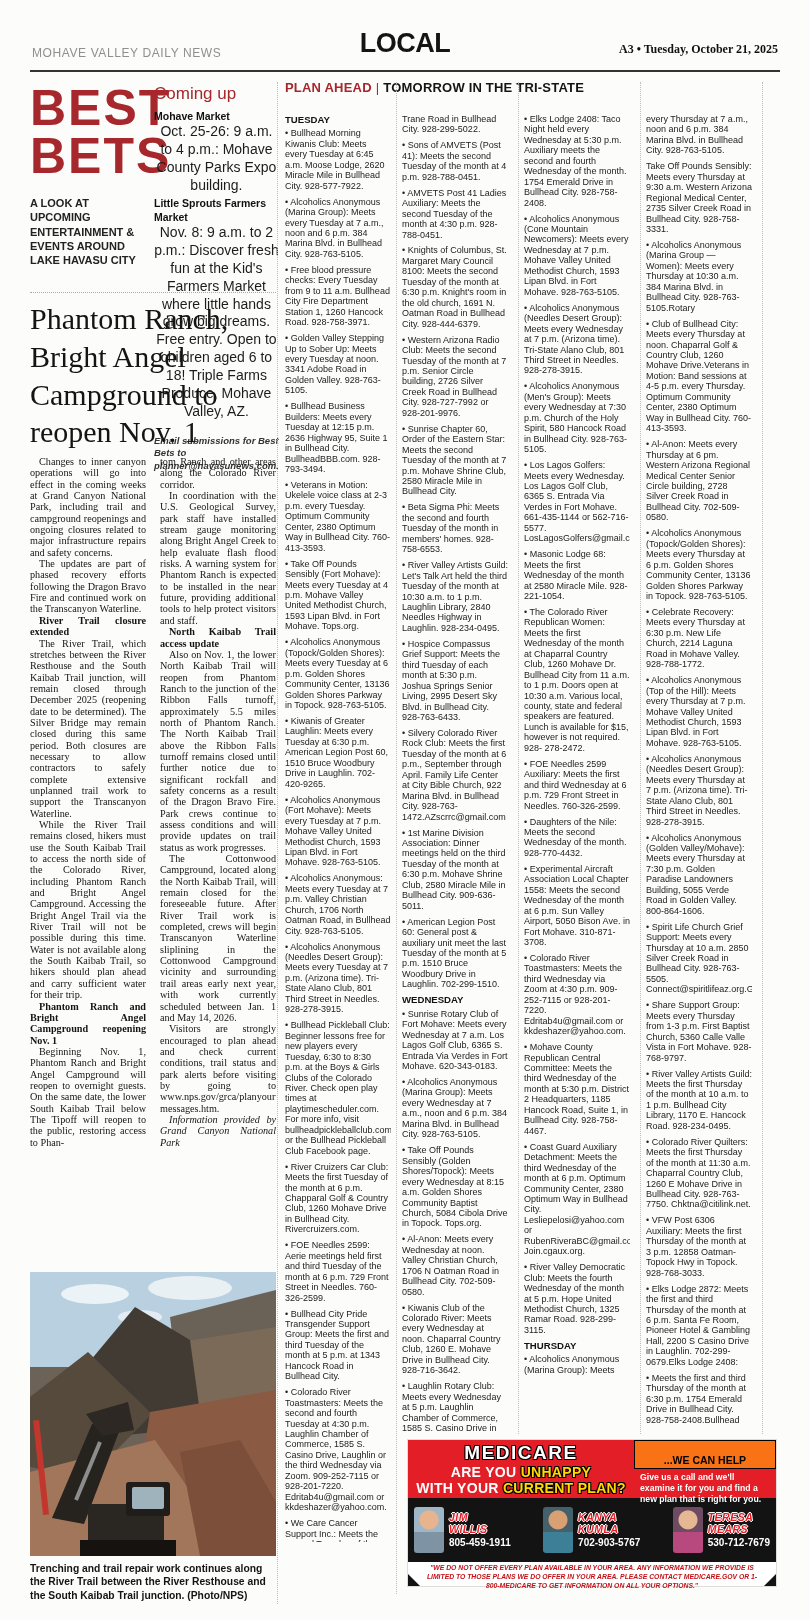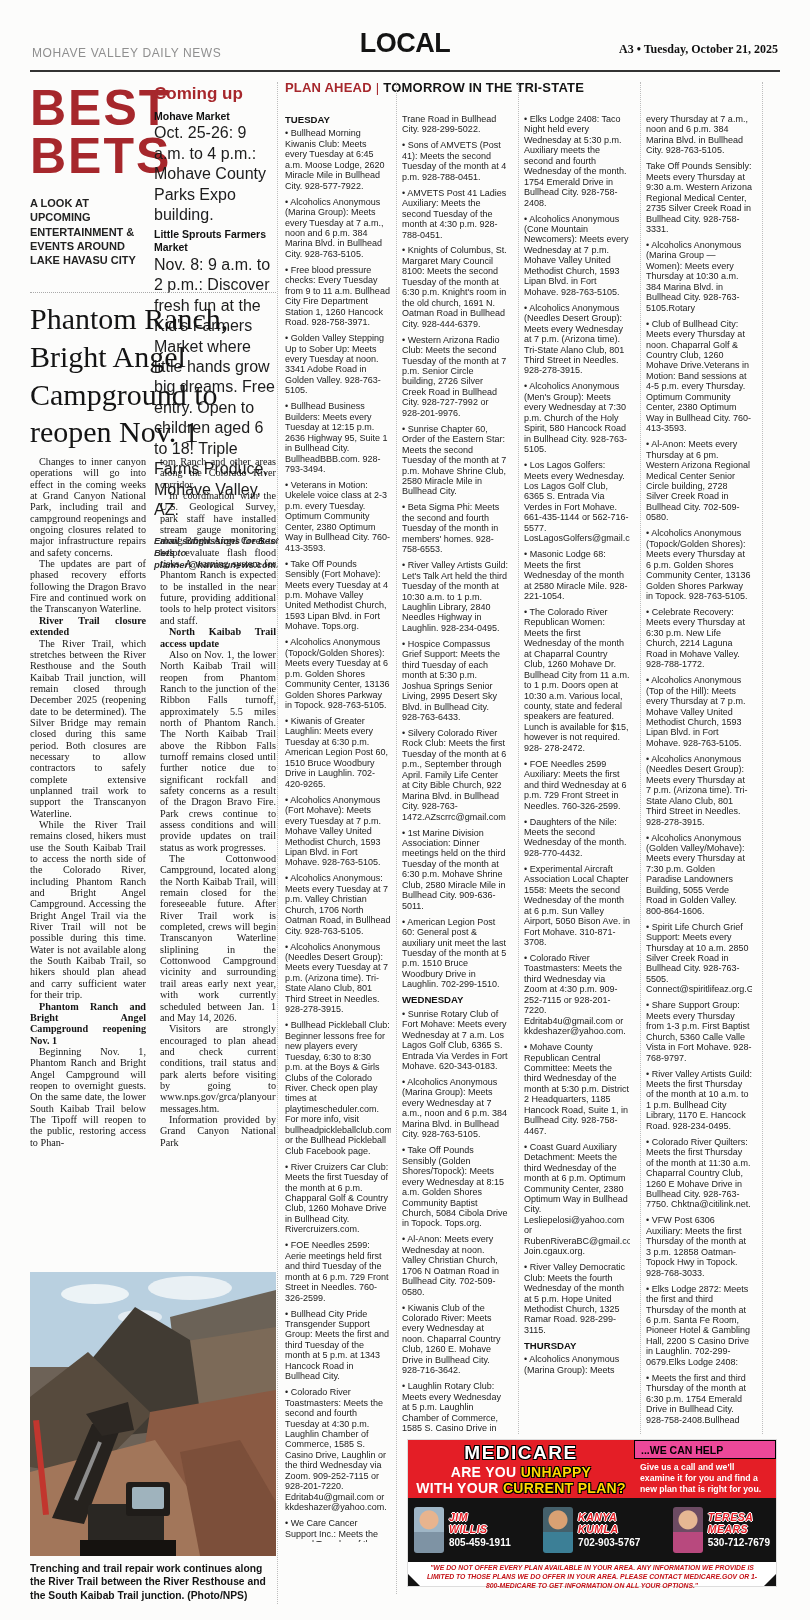--- a/index.html
+++ b/index.html
@@ -12,34 +12,34 @@
   .mast-title { position:absolute; top:28px; left:0; right:0; text-align:center; font-size:27px; font-weight:900; letter-spacing:-.5px; color:#141414; }
   .mast-date { position:absolute; top:42px; right:32px; font-family:"Liberation Serif", serif; font-size:12px; font-weight:bold; }
   .header-rule { position:absolute; top:70px; left:30px; width:750px; border-top:2px solid #333; }
 
   
   .best-bets { position:absolute; top:84px; left:30px; width:246px; display:flex; gap:12px; }
   .bb-logo { width:112px; }
   .bb-word { font-size:50px; line-height:.96; font-weight:900; color:var(--brand-red); letter-spacing:2px; }
   .bb-tagline { margin-top:16px; font-size:11px; line-height:1.3; font-weight:900; color:#222; text-transform:uppercase; }
   .coming-up { flex:1; }
-  .cu-title { font-size:17px; font-weight:bold; color:var(--brand-red); margin-bottom:6px; }
+  .cu-title { font-size:17px; font-weight:normal; color:var(--brand-red); margin-bottom:6px; }
   .cu-name { font-size:10.5px; font-weight:bold; line-height:1.28; }
-  .cu-details { font-size:16px; line-height:1.28; margin-bottom:2px; color:#1c1c1c; }
+  .cu-details { font-size:14px; line-height:1.28; margin-bottom:2px; color:#1c1c1c;text-align:center; }
   .cu-note { margin-top:14px; font-size:9.5px; line-height:1.3; font-style:italic; font-weight:bold; color:#333; }
   .bb-sep { position:absolute; top:292px; left:30px; width:246px; border-top:1px dotted #aaa; }
 
   
   .headline { position:absolute; top:300px; left:30px; width:246px; font-family:"Liberation Serif", serif; font-size:30px; line-height:1.26; color:#141414; }
   .article-cols { position:absolute; top:456px; left:30px; width:246px; height:812px; display:flex; gap:14px; overflow:hidden; }
   .article-col { width:116px; font-family:"Liberation Serif", serif; font-size:10.2px; line-height:11.35px; text-align:justify; color:#151515; overflow:hidden; }
   .ap { text-indent:9px; }
   .ap.cont { text-indent:0; }
   .ap.sub { font-weight:bold; }
-  .ap.italic { }
+  .ap.italic { font-style:italic; }
 
   
   .article-photo { position:absolute; top:1272px; left:30px; width:246px; height:284px; overflow:hidden; background:#6d6257; }
   .photo-caption { position:absolute; top:1562px; left:30px; width:246px; font-size:10.3px; line-height:1.3; font-weight:bold; color:#141414; }
 
   
   .pa-header { position:absolute; top:80px; left:285px; font-size:13px; font-weight:900; letter-spacing:.2px; }
   .pa-label { color:var(--brand-red); }
   .pa-pipe { color:var(--brand-red); padding:0 4px; font-weight:400; }
   .pa-sublabel { color:#141414; }
@@ -50,21 +50,21 @@
 
   
   .ad { position:absolute; left:408px; top:1440px; width:368px; height:146px; box-shadow:0 0 0 1px #ddd; }
   .ad-top { height:58px; background:var(--ad-red); display:flex; }
   .ad-headline { flex:1; text-align:center; padding-top:2px; }
   .ad-h1 { font-size:19px; font-weight:900; color:#fff; letter-spacing:1.5px;
            text-shadow:-1px -1px 0 #000,1px -1px 0 #000,-1px 1px 0 #000,1px 1px 0 #000; }
   .ad-h2 { font-size:14px; font-weight:900; color:#fff; line-height:1.15; letter-spacing:.3px; }
   .yellow { color:var(--ad-yellow); text-shadow:-1px -1px 0 #000,1px -1px 0 #000,-1px 1px 0 #000,1px 1px 0 #000; }
   .ad-help { width:142px; }
-  .ad-help-title { background:#ec4899; color:#000; font-weight:900; font-size:10.5px; padding:3px 6px 2px; border:1px solid #000; }
+  .ad-help-title { background:#f97316; color:#000; font-weight:900; font-size:10.5px; padding:13px 6px 2px; border:1px solid #000;text-align:center; }
   .ad-help-text { color:#fff; font-weight:bold; font-size:8.7px; line-height:1.28; padding:3px 6px 0; }
   .ad-mid { height:64px; background:#131313; display:flex; align-items:center; justify-content:space-between; padding:0 6px; }
   .agent { display:flex; align-items:center; gap:5px; }
   .agent-photo { width:30px; height:46px; border-radius:3px;
                  background:radial-gradient(circle at 50% 28%, #e8b48e 0 9px, transparent 10px),
                             linear-gradient(#9fb6c6 0 55%, #7e93a4 55% 100%); }
   .agent-photo.p1 { background:radial-gradient(circle at 50% 28%, #d9a173 0 9px, transparent 10px),
                     linear-gradient(#44606b 0 55%, #3c7f96 55% 100%); }
   .agent-photo.p2 { background:radial-gradient(circle at 50% 28%, #e6b793 0 9px, transparent 10px),
                     linear-gradient(#6c4b63 0 55%, #b8497e 55% 100%); }

